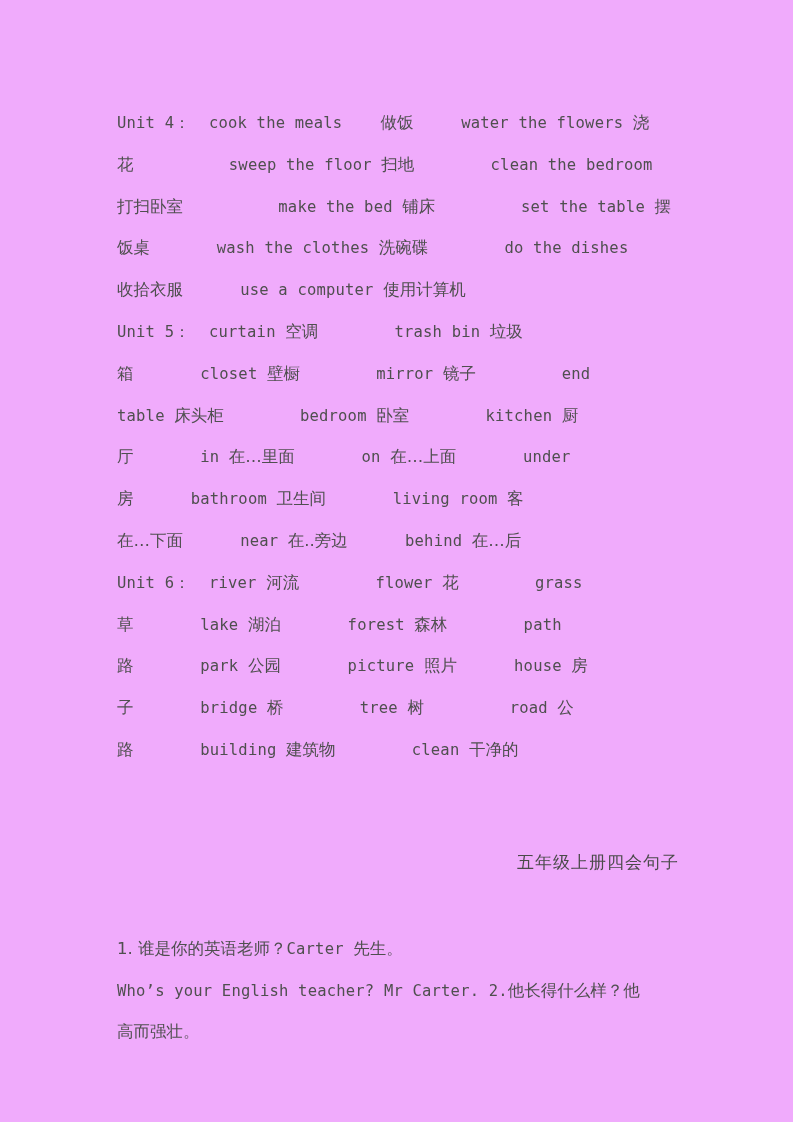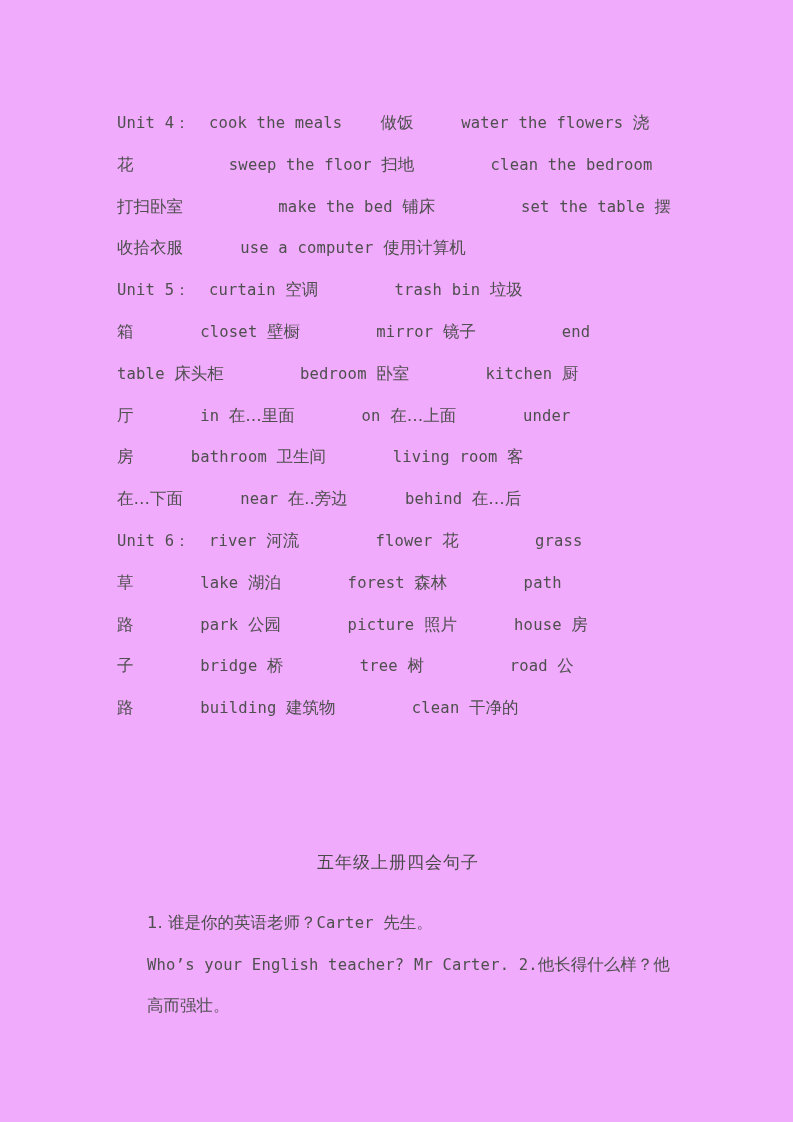--- a/index.html
+++ b/index.html
@@ -49,35 +49,34 @@
     font-size: 16.5px;
     letter-spacing: 0;
   }
 
   
   .section-heading {
     position: absolute;
     left: 117px;
     top: 847px;
     width: 562px;
-    text-align: center;
+    text-align: right;
     font-family: "DejaVu Serif", "Liberation Serif", serif;
     font-size: 17px;
     line-height: 30px;
     color: #4a4a4a;
     letter-spacing: 1px;
   }
 
   
   .sentence-block {
     position: absolute;
     left: 117px;
-    top: 902px;
+    top: 928px;
     width: 566px;
-    margin-left: 30px;
   }
 
   .sentence-line {
     height: 41.5px;
     line-height: 41.5px;
     white-space: pre;
     font-size: 15.5px;
     color: #4f4f4f;
     letter-spacing: 0.2px;
   }
@@ -90,20 +89,21 @@
 </style>
 </head>
 <body>
 
 <div class="page">
 
   <div class="vocab-block">
       <div class="vocab-line"><span>Unit 4：  cook the meals    </span><span class="zh">做饭</span><span>     water the flowers </span><span class="zh">浇</span></div>
       <div class="vocab-line"><span class="zh">花</span><span>          sweep the floor </span><span class="zh">扫地</span><span>        clean the bedroom</span></div>
       <div class="vocab-line"><span class="zh">打扫卧室</span><span>          make the bed </span><span class="zh">铺床</span><span>         set the table </span><span class="zh">摆</span></div>
+      <div class="vocab-line"><span class="zh">饭桌</span><span>       wash the clothes </span><span class="zh">洗碗碟</span><span>        do the dishes</span></div>
       <div class="vocab-line"><span class="zh">收拾衣服</span><span>      use a computer </span><span class="zh">使用计算机</span></div>
       <div class="vocab-line"><span>Unit 5：  curtain </span><span class="zh">空调</span><span>        trash bin </span><span class="zh">垃圾</span></div>
       <div class="vocab-line"><span class="zh">箱</span><span>       closet </span><span class="zh">壁橱</span><span>        mirror </span><span class="zh">镜子</span><span>         end</span></div>
       <div class="vocab-line"><span>table </span><span class="zh">床头柜</span><span>        bedroom </span><span class="zh">卧室</span><span>        kitchen </span><span class="zh">厨</span></div>
       <div class="vocab-line"><span class="zh">厅</span><span>       in </span><span class="zh">在…里面</span><span>       on </span><span class="zh">在…上面</span><span>       under</span></div>
       <div class="vocab-line"><span class="zh">房</span><span>      bathroom </span><span class="zh">卫生间</span><span>       living room </span><span class="zh">客</span></div>
       <div class="vocab-line"><span class="zh">在…下面</span><span>      near </span><span class="zh">在..旁边</span><span>      behind </span><span class="zh">在…后</span></div>
       <div class="vocab-line"><span>Unit 6：  river </span><span class="zh">河流</span><span>        flower </span><span class="zh">花</span><span>        grass</span></div>
       <div class="vocab-line"><span class="zh">草</span><span>       lake </span><span class="zh">湖泊</span><span>       forest </span><span class="zh">森林</span><span>        path</span></div>
       <div class="vocab-line"><span class="zh">路</span><span>       park </span><span class="zh">公园</span><span>       picture </span><span class="zh">照片</span><span>      house </span><span class="zh">房</span></div>

